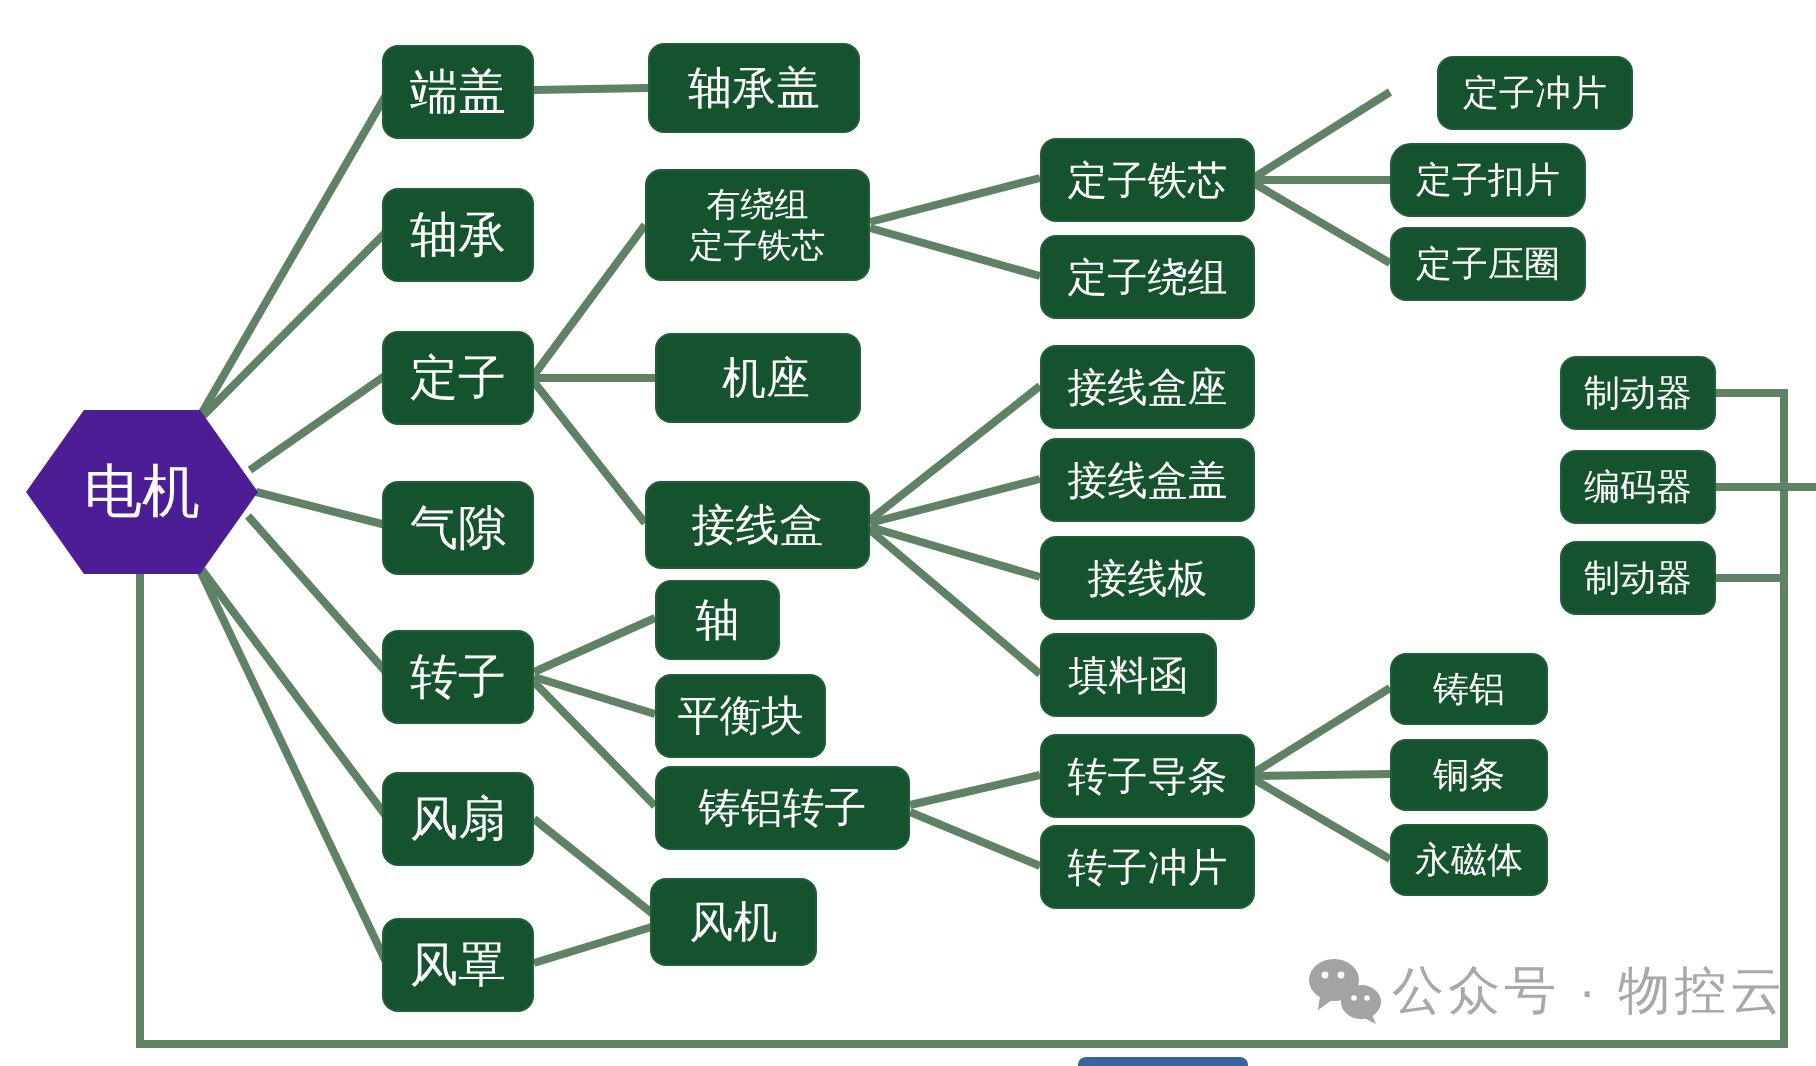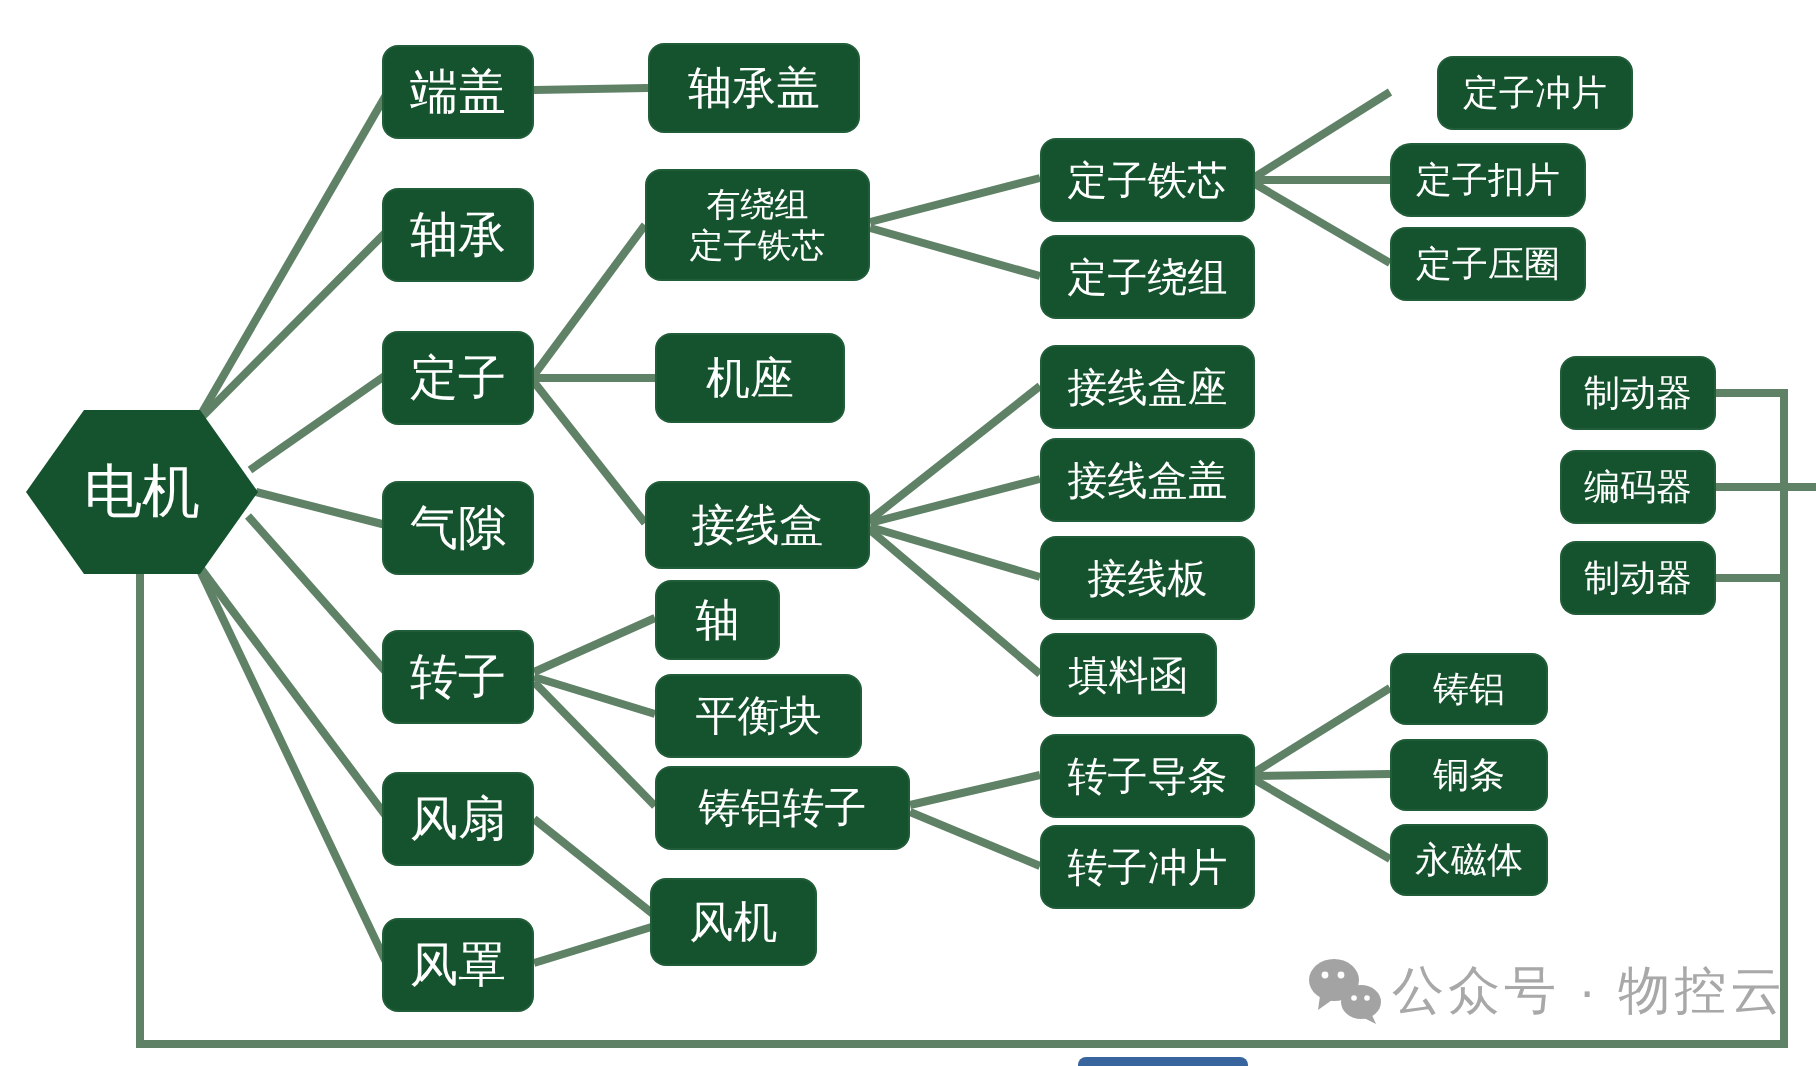--- a/index.html
+++ b/index.html
@@ -16,21 +16,21 @@
     background:#14532d;
     color:#ffffff;
     border-radius:16px;
     display:flex;align-items:center;justify-content:center;
     text-align:center;
     line-height:1.1;
     box-shadow:inset 0 0 0 2px rgba(255,255,255,0.06);
   }
   .hex{
     position:absolute;
-    background:#14532d;
+    background:#4c1d95;
     color:#ffffff;
     display:flex;align-items:center;justify-content:center;
     clip-path:polygon(25% 0, 75% 0, 100% 50%, 75% 100%, 25% 100%, 0 50%);
   }
   .two-line{flex-direction:column;gap:4px;}
   .watermark{
     position:absolute;left:1308px;top:956px;
     display:flex;align-items:center;gap:8px;
     color:#a8a8a8;
   }
@@ -101,24 +101,24 @@
   <div class="node" style="left:382px;top:481px;width:152px;height:94px;font-size:48px;">气隙</div>
   <div class="node" style="left:382px;top:630px;width:152px;height:94px;font-size:48px;">转子</div>
   <div class="node" style="left:382px;top:772px;width:152px;height:94px;font-size:48px;">风扇</div>
   <div class="node" style="left:382px;top:918px;width:152px;height:94px;font-size:48px;">风罩</div>
 
   <div class="node" style="left:648px;top:43px;width:212px;height:90px;font-size:44px;">轴承盖</div>
   <div class="node two-line" style="left:645px;top:169px;width:225px;height:112px;font-size:34px;">
     <span>有绕组</span>
     <span>定子铁芯</span>
   </div>
-  <div class="node" style="left:655px;top:333px;width:190px;height:90px;font-size:44px;">机座</div>
+  <div class="node" style="left:655px;top:333px;width:190px;height:90px;font-size:44px;padding-left:16px;">机座</div>
   <div class="node" style="left:645px;top:481px;width:225px;height:88px;font-size:44px;">接线盒</div>
   <div class="node" style="left:655px;top:580px;width:125px;height:80px;font-size:44px;">轴</div>
-  <div class="node" style="left:655px;top:674px;width:207px;height:84px;font-size:42px;">平衡块</div>
+  <div class="node" style="left:655px;top:674px;width:171px;height:84px;font-size:42px;">平衡块</div>
   <div class="node" style="left:655px;top:766px;width:255px;height:84px;font-size:42px;">铸铝转子</div>
   <div class="node" style="left:650px;top:878px;width:167px;height:88px;font-size:44px;">风机</div>
 
   <div class="node" style="left:1040px;top:138px;width:215px;height:84px;font-size:40px;">定子铁芯</div>
   <div class="node" style="left:1040px;top:235px;width:215px;height:84px;font-size:40px;">定子绕组</div>
   <div class="node" style="left:1040px;top:345px;width:215px;height:84px;font-size:40px;">接线盒座</div>
   <div class="node" style="left:1040px;top:438px;width:215px;height:84px;font-size:40px;">接线盒盖</div>
   <div class="node" style="left:1040px;top:536px;width:215px;height:84px;font-size:40px;">接线板</div>
   <div class="node" style="left:1040px;top:633px;width:177px;height:84px;font-size:40px;">填料函</div>
   <div class="node" style="left:1040px;top:734px;width:215px;height:84px;font-size:40px;">转子导条</div>

